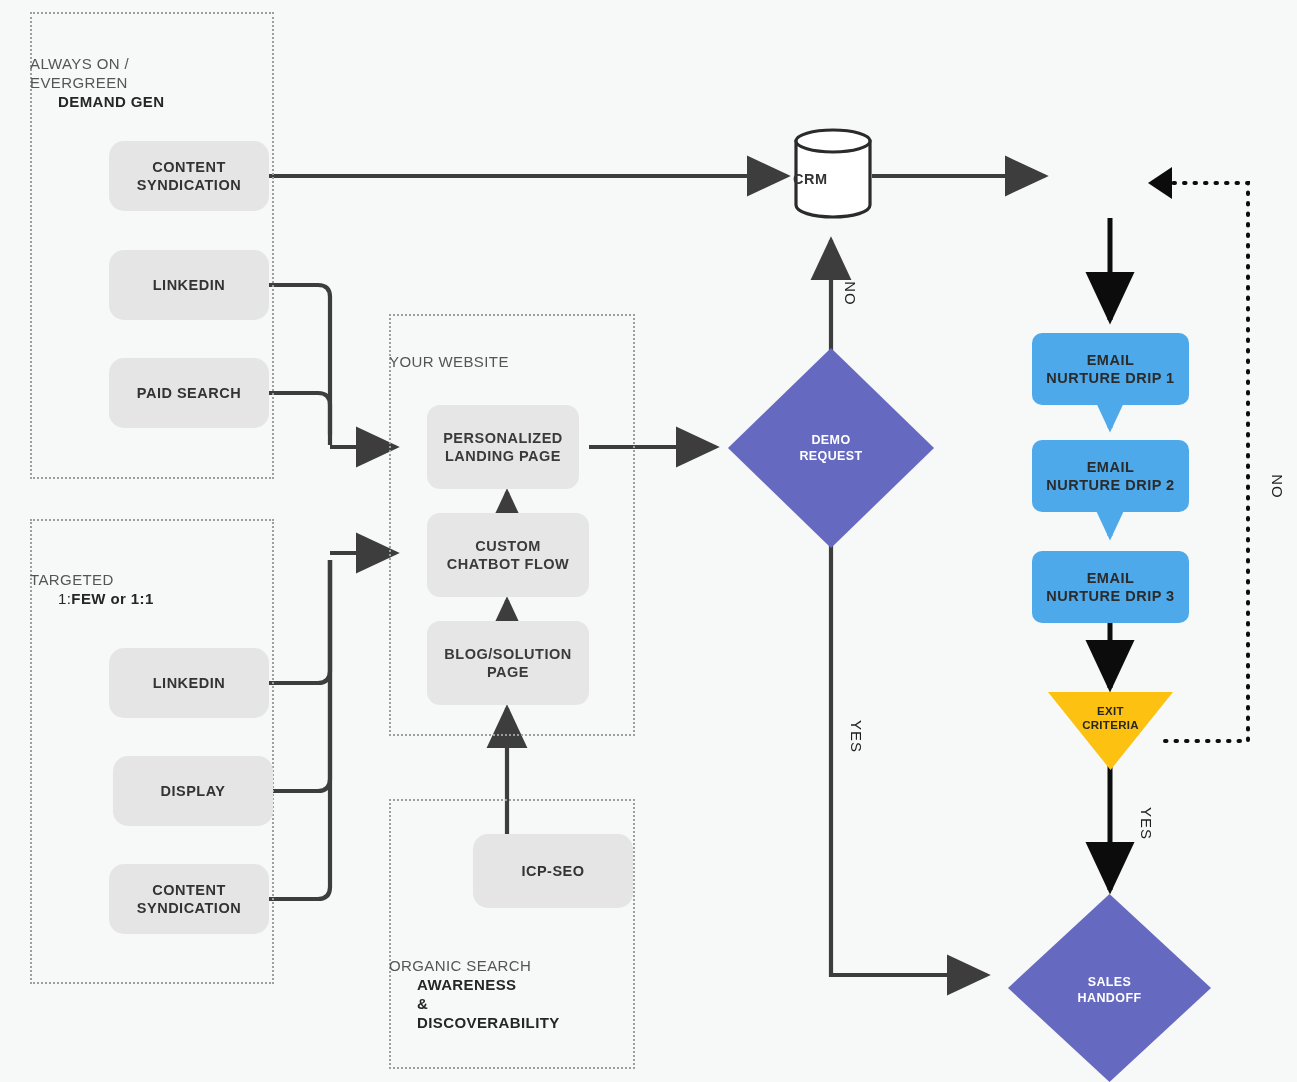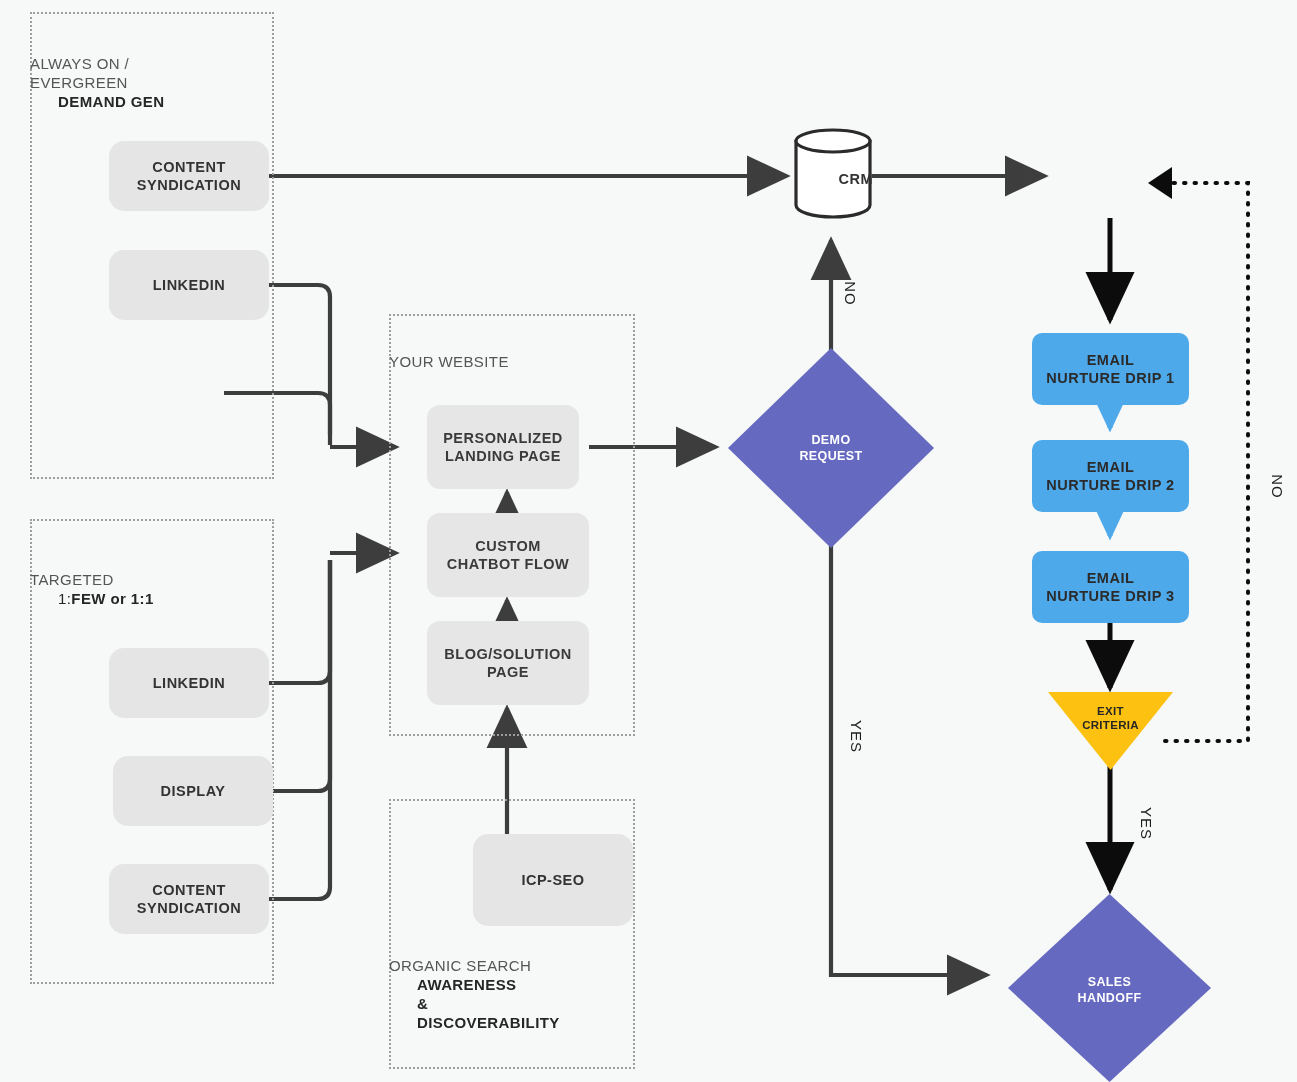--- a/index.html
+++ b/index.html
@@ -12,21 +12,21 @@
   .group-title b{color:#262626;font-weight:bold;margin-left:28px;}
 
   .node{position:absolute;box-sizing:border-box;display:flex;align-items:center;justify-content:center;
         text-align:center;font-size:14.5px;line-height:18px;letter-spacing:.5px;font-weight:bold;color:#333;}
   .green{background:#d6e койда;}
   .green{background:#e5e5e5;border-radius:15px;margin-left:45px;}
   .grey{background:#e6e6e6;border-radius:13px;color:#3a3a3a;}
   .blue{background:#4da9ea;border-radius:10px;color:#2b2b2b;}
 
   .cyl{position:absolute;}
-  .cyl-label{position:absolute;width:100%;text-align:right;font-size:14.5px;font-weight:bold;color:#333;letter-spacing:.5px;}
+  .cyl-label{position:absolute;width:100%;text-align:left;font-size:14.5px;font-weight:bold;color:#333;letter-spacing:.5px;}
 
   .diamond-label{position:absolute;width:100%;text-align:center;color:#ffffff;font-weight:bold;
                  font-size:12.5px;line-height:16px;letter-spacing:.4px;}
   .tri-label{position:absolute;width:100%;text-align:center;color:#262626;font-weight:bold;
              font-size:11.5px;line-height:14px;letter-spacing:.3px;}
 
   .edge-label{position:absolute;color:#1c1c1c;font-size:15px;font-weight:normal;letter-spacing:1px;
               transform-origin:center center;}
 </style>
 </head>
@@ -129,20 +129,23 @@
     <div>
       <span>CONTENT</span><br>
       <span>SYNDICATION</span>
     </div>
   </div>
 
   <div class="node green" style="left:64px;top:250px;width:160px;height:70px;">
     <span>LINKEDIN</span>
   </div>
 
+  <div class="node green" style="left:64px;top:358px;width:160px;height:70px;">
+    <span>PAID SEARCH</span>
+  </div>
 
   <div class="node green" style="left:64px;top:648px;width:160px;height:70px;">
     <span>LINKEDIN</span>
   </div>
 
   <div class="node green" style="left:68px;top:756px;width:160px;height:70px;">
     <span>DISPLAY</span>
   </div>
 
   <div class="node green" style="left:64px;top:864px;width:160px;height:70px;">
@@ -166,21 +169,21 @@
     </div>
   </div>
 
   <div class="node grey" style="left:427px;top:621px;width:162px;height:84px;">
     <div>
       <span>BLOG/SOLUTION</span><br>
       <span>PAGE</span>
     </div>
   </div>
 
-  <div class="node green" style="left:428px;top:834px;width:160px;height:92px;">
+  <div class="node green" style="left:428px;top:834px;width:160px;height:74px;">
     <span>ICP-SEO</span>
   </div>
 
   <div class="cyl" style="left:793px;top:127px;width:80px;height:92px;">
     <svg width="80" height="92" viewBox="0 0 80 92">
       <path d="M3,14 L3,78 C3,85 20,90 40,90 C60,90 77,85 77,78 L77,14 Z" fill="#ffffff" stroke="#2b2b2b" stroke-width="3.2"></path>
       <ellipse cx="40" cy="14" rx="37" ry="11" fill="#ffffff" stroke="#2b2b2b" stroke-width="3.2"></ellipse>
     </svg>
     <div class="cyl-label" style="top:44px;">CRM</div>
   </div>

